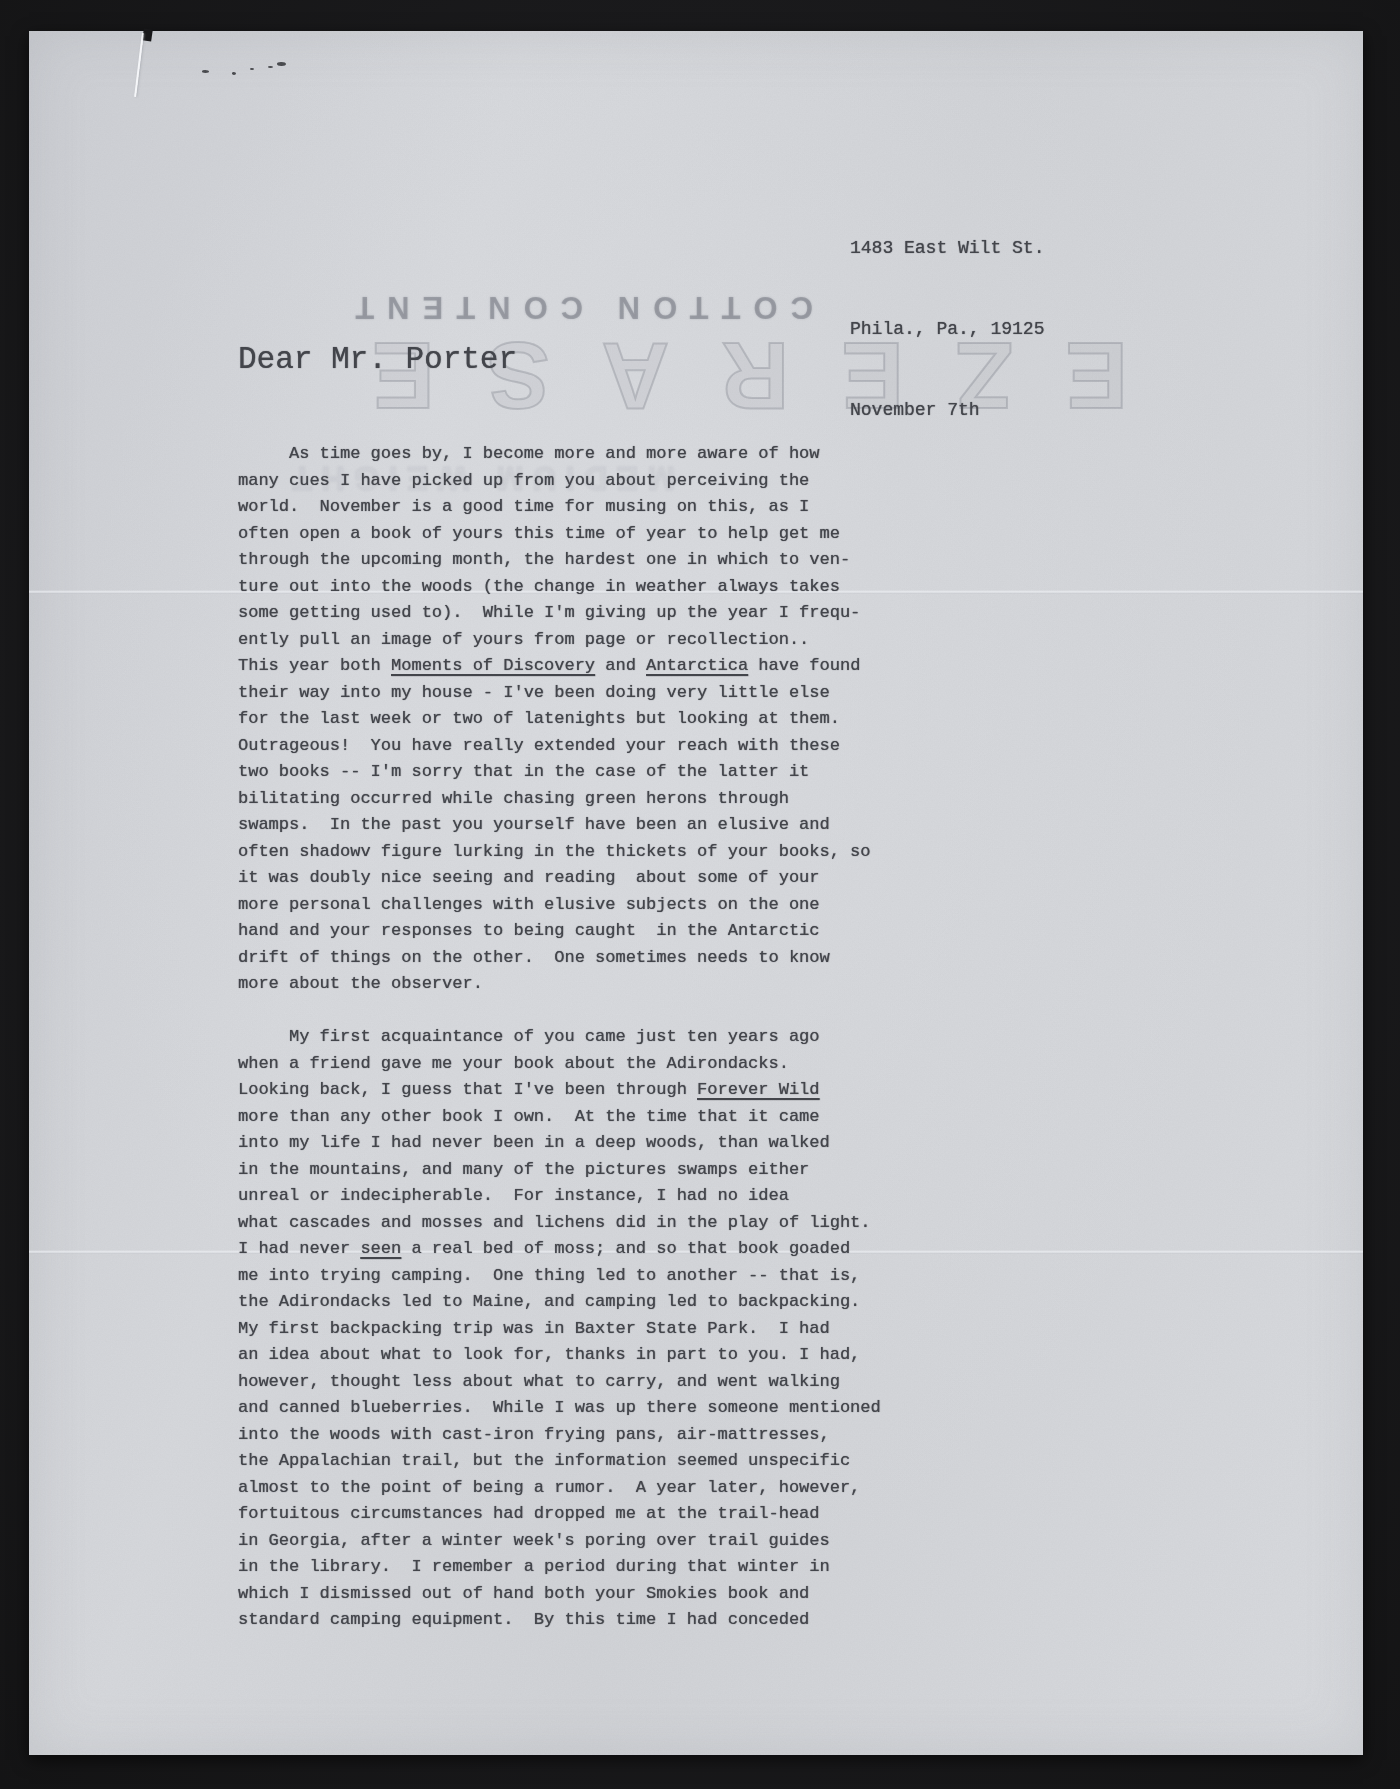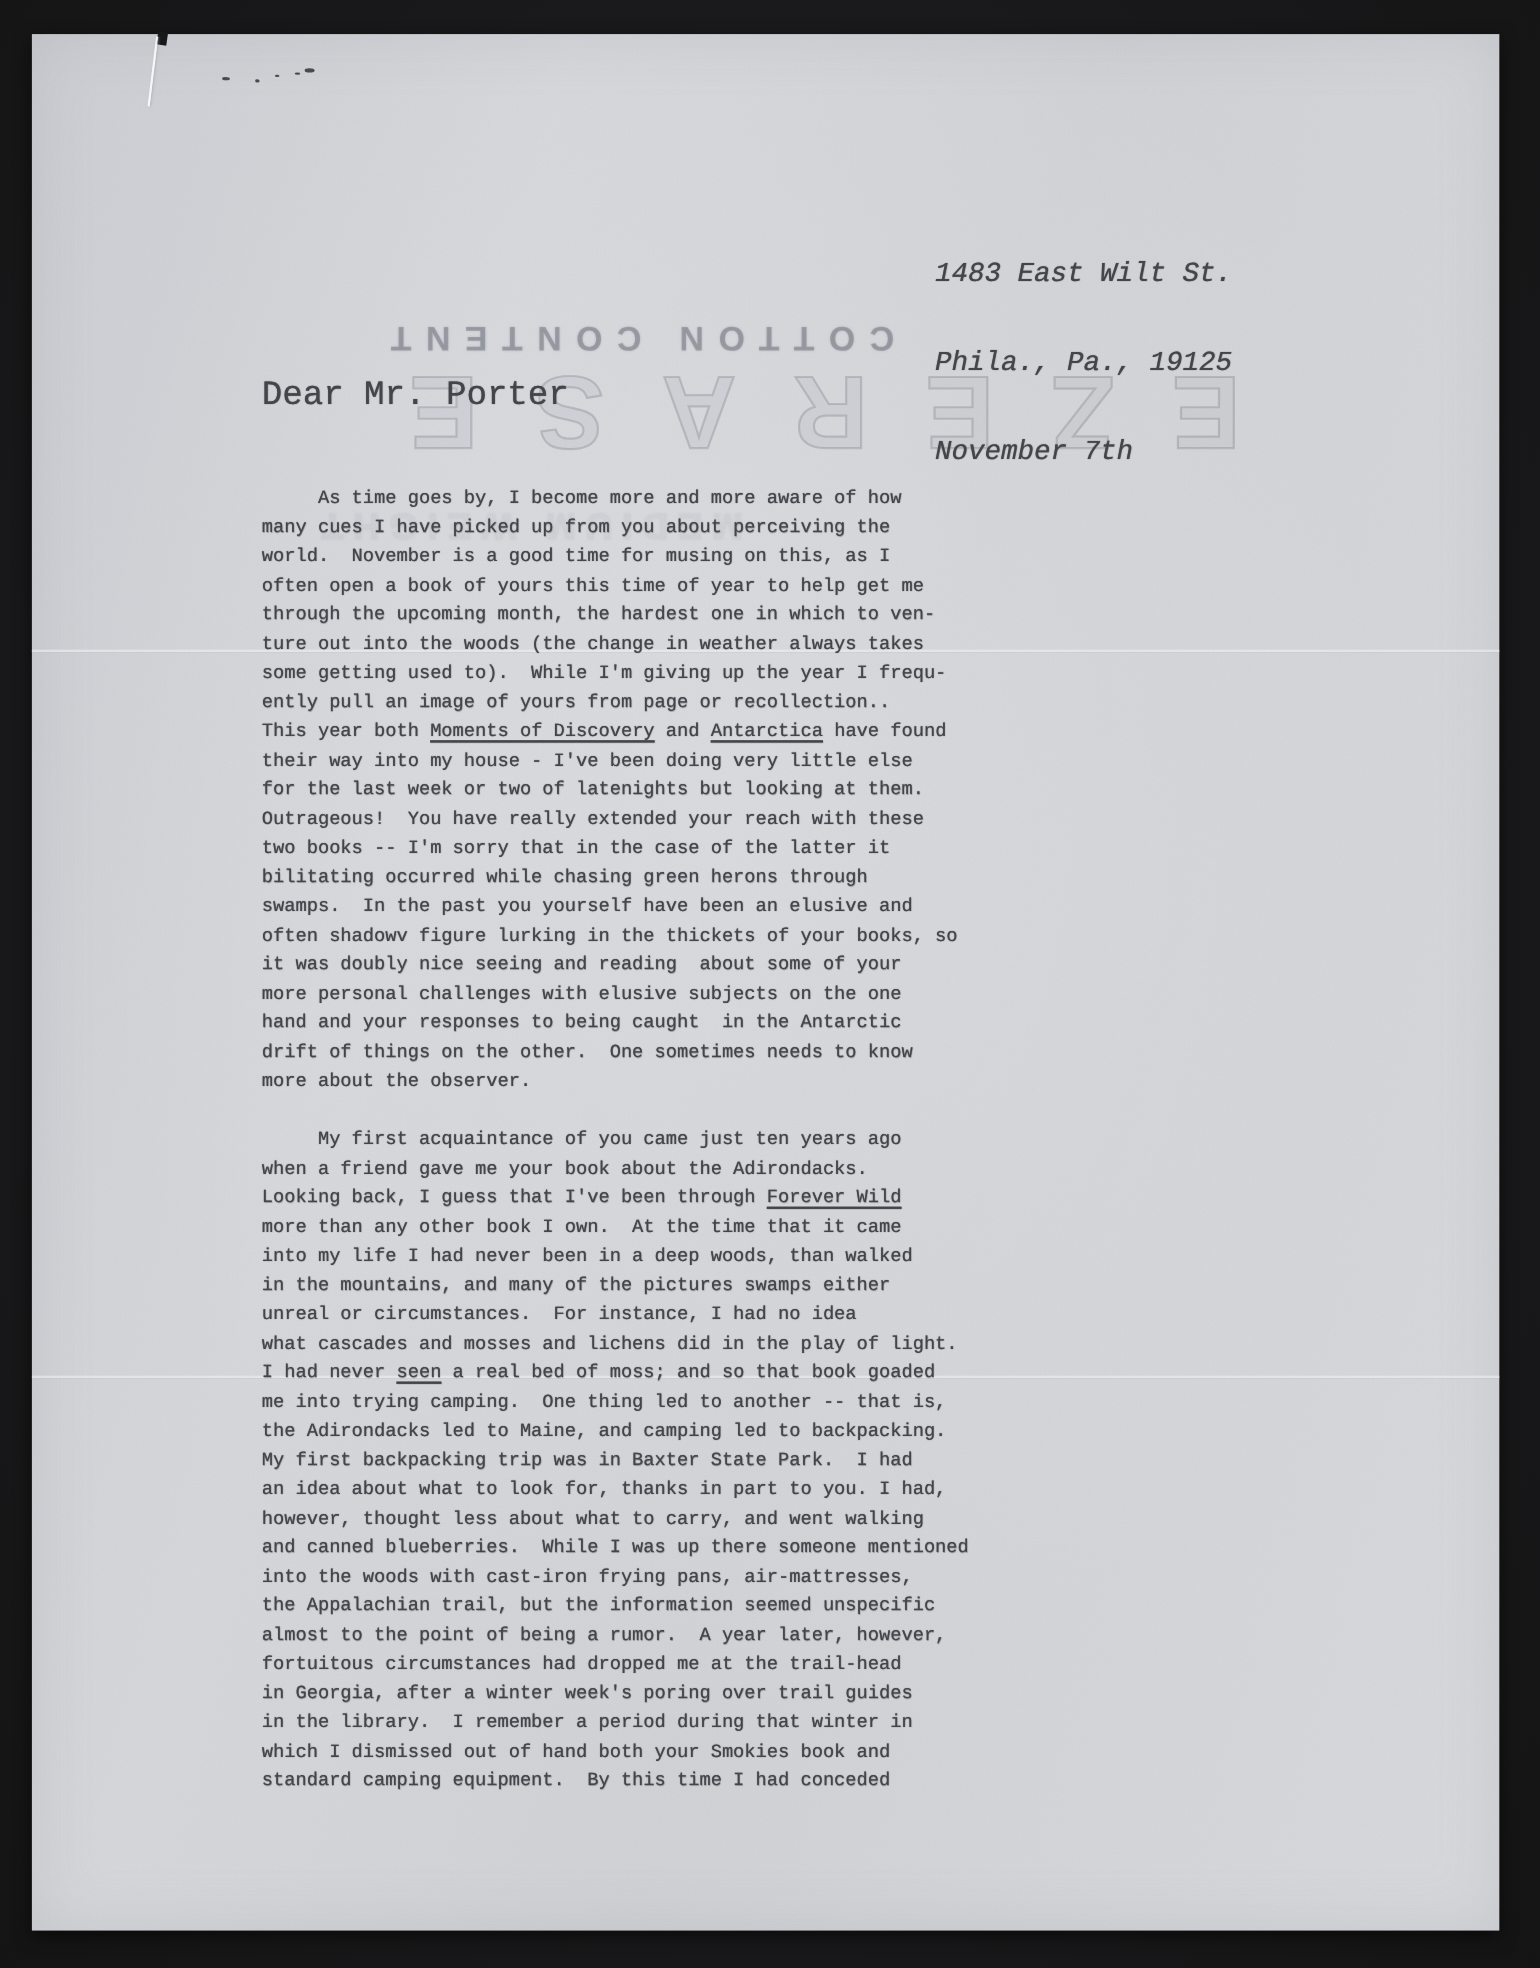--- a/index.html
+++ b/index.html
@@ -36,24 +36,23 @@
   }
   
   .tw {
     color: #43454b;
     text-shadow: 0 0 1px rgba(58,60,66,0.65), 0.4px 0.4px 0.7px rgba(58,60,66,0.35);
   }
   .address-block {
     position: absolute;
     left: 821px;
     top: 150px;
-    font-size: 25px;
+    font-size: 18px;
     line-height: 27px;
     white-space: pre;
-    font-style: italic;
   }
   .salutation {
     position: absolute;
     left: 209px;
     top: 311px;
     font-size: 31px;
     white-space: pre;
   }
   .letter-body {
     position: absolute;
@@ -213,21 +212,21 @@
           <div class="line"><span>drift of things on the other.  One sometimes needs to know</span></div>
           <div class="line"><span>more about the observer.</span></div>
         </div>
         <div class="para">
           <div class="line"><span>     My first acquaintance of you came just ten years ago</span></div>
           <div class="line"><span>when a friend gave me your book about the Adirondacks.</span></div>
           <div class="line"><span>Looking back, I guess that I've been through </span><span class="u">Forever Wild</span></div>
           <div class="line"><span>more than any other book I own.  At the time that it came</span></div>
           <div class="line"><span>into my life I had never been in a deep woods, than walked</span></div>
           <div class="line"><span>in the mountains, and many of the pictures swamps either</span></div>
-          <div class="line"><span>unreal or circumstances.  For instance, I had no idea</span></div>
+          <div class="line"><span>unreal or indecipherable.  For instance, I had no idea</span></div>
           <div class="line"><span>what cascades and mosses and lichens did in the play of light.</span></div>
           <div class="line"><span>I had never </span><span class="u">seen</span><span> a real bed of moss; and so that book goaded</span></div>
           <div class="line"><span>me into trying camping.  One thing led to another -- that is,</span></div>
           <div class="line"><span>the Adirondacks led to Maine, and camping led to backpacking.</span></div>
           <div class="line"><span>My first backpacking trip was in Baxter State Park.  I had</span></div>
           <div class="line"><span>an idea about what to look for, thanks in part to you. I had,</span></div>
           <div class="line"><span>however, thought less about what to carry, and went walking</span></div>
           <div class="line"><span>and canned blueberries.  While I was up there someone mentioned</span></div>
           <div class="line"><span>into the woods with cast-iron frying pans, air-mattresses,</span></div>
           <div class="line"><span>the Appalachian trail, but the information seemed unspecific</span></div>

